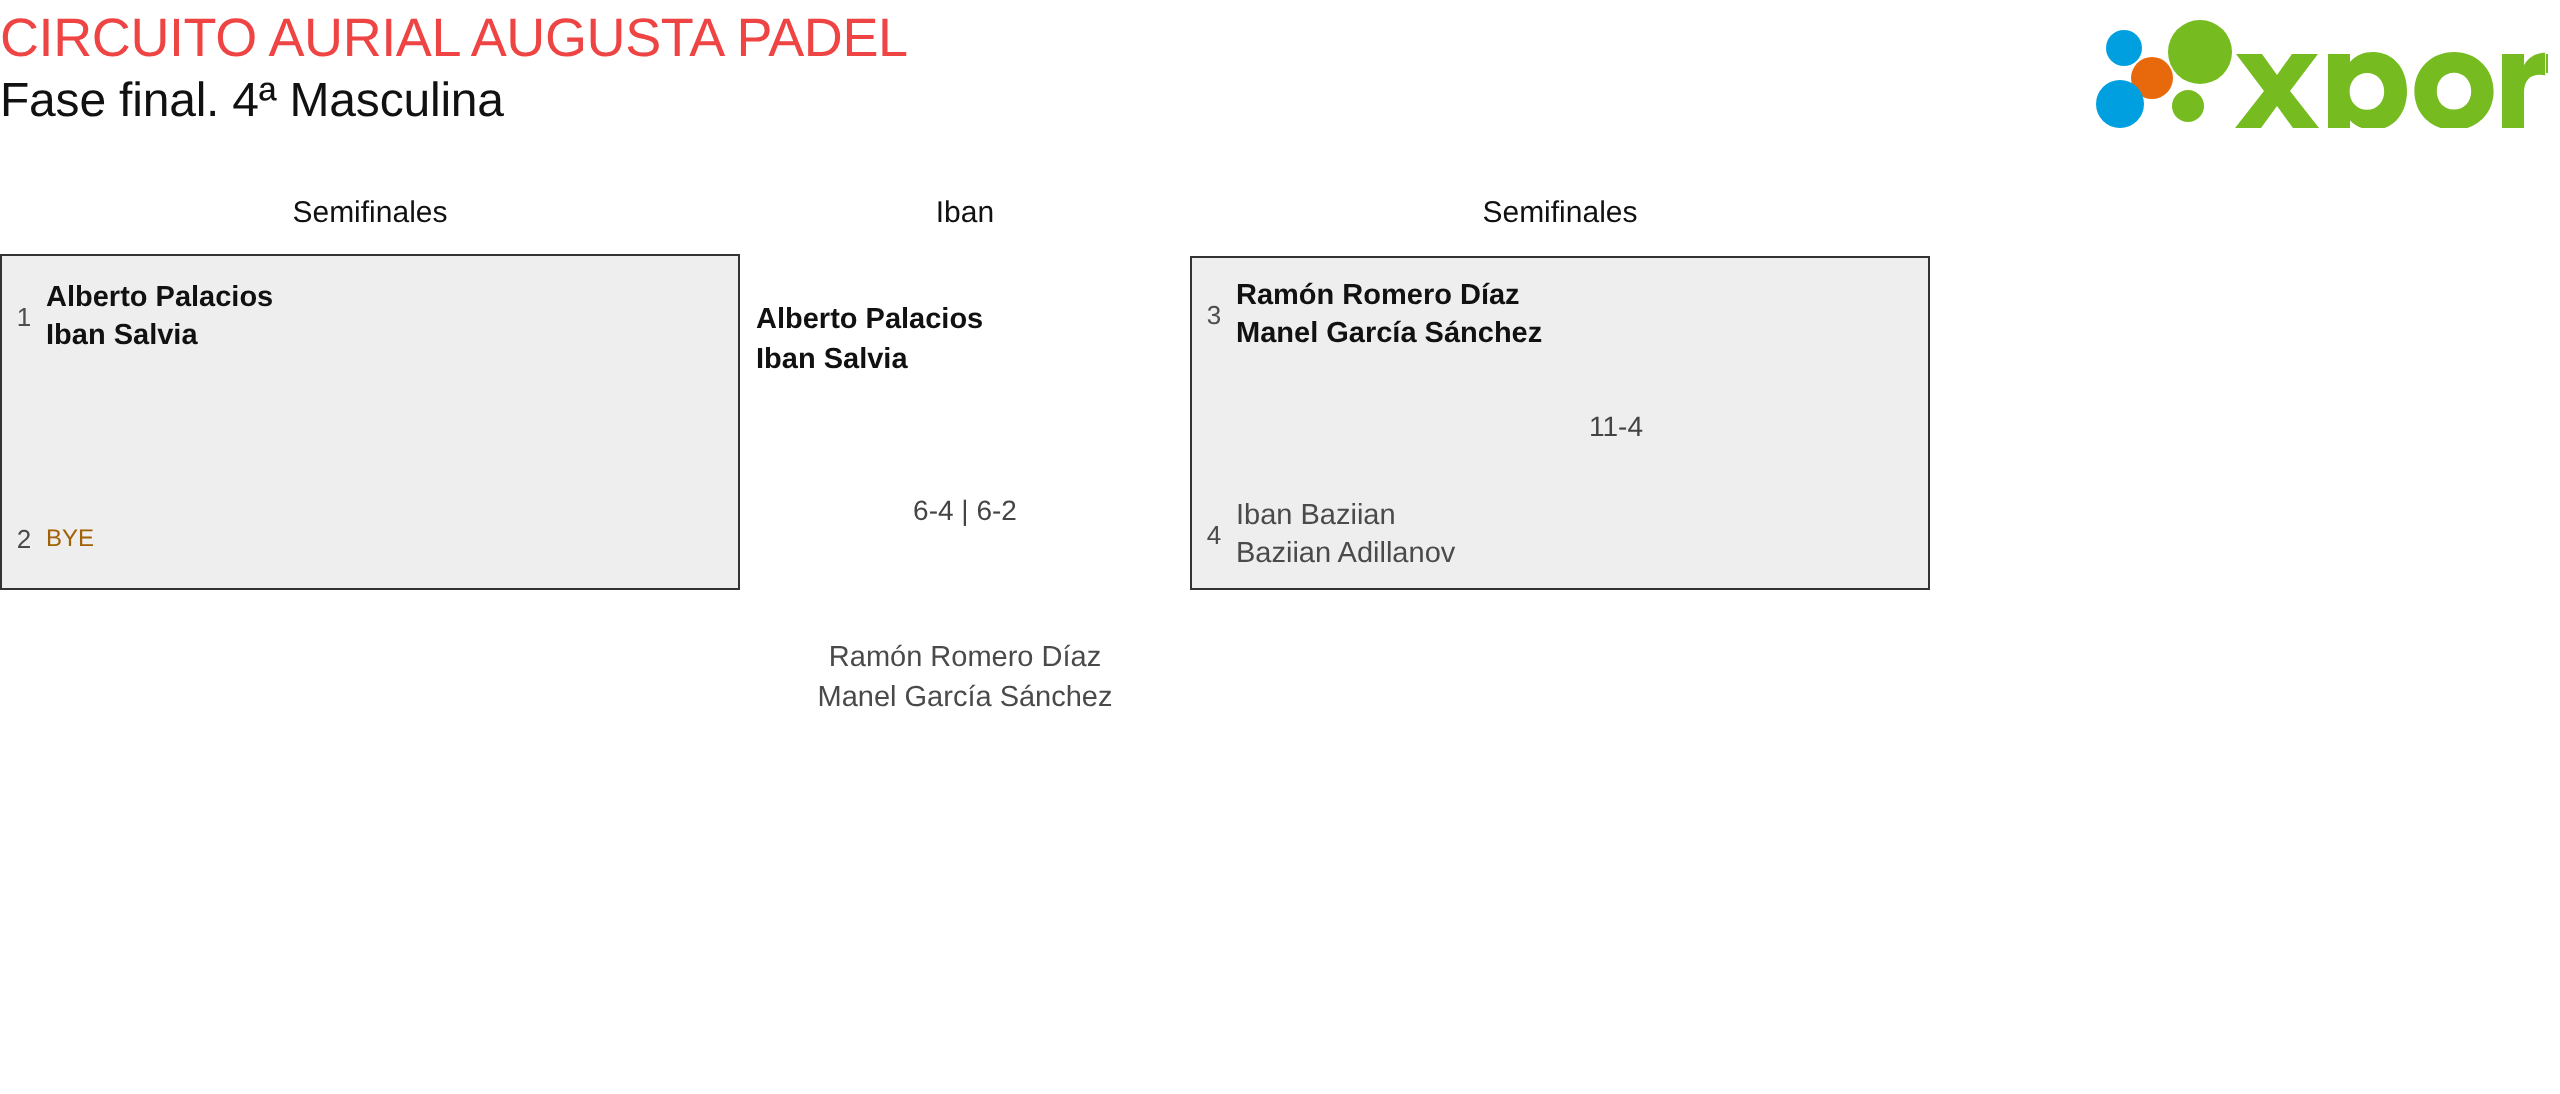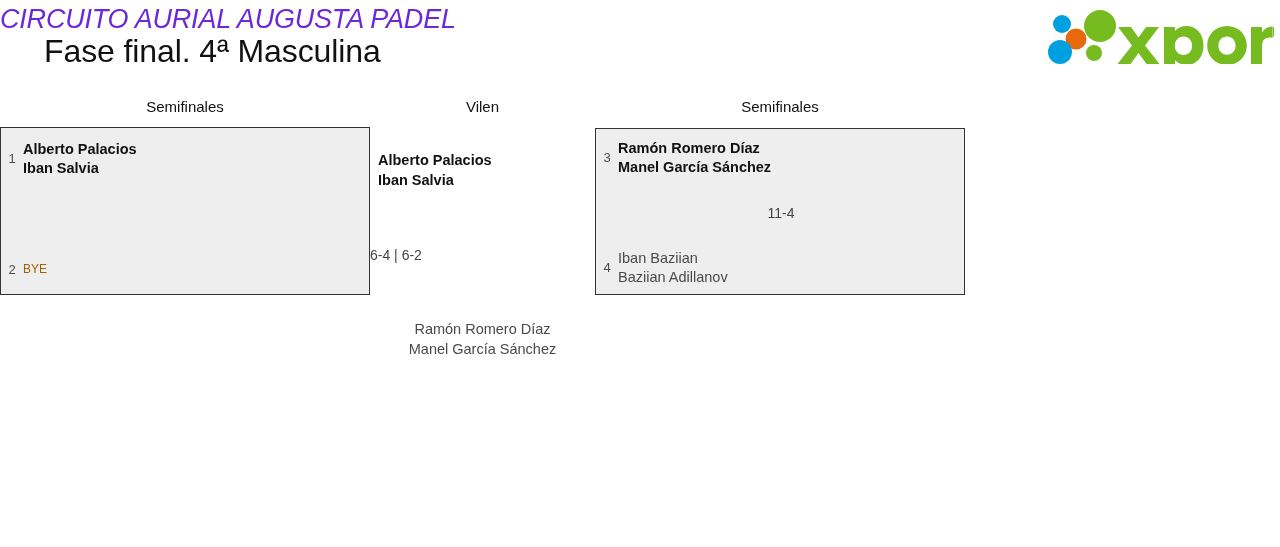--- a/index.html
+++ b/index.html
@@ -29,32 +29,30 @@
     position: absolute;
     left: 0;
     top: 3px;
     width: 900px;
   }
   .title-line-1 {
     font-size: 27px;
     line-height: 32px;
     font-weight: 400;
     letter-spacing: -0.2px;
-    color: #6d28d9;
-    white-space: nowrap;
-    font-style: italic;
+    color: #ef4444;
+    white-space: nowrap;
   }
   .title-line-2 {
-    font-size: 32px;
+    font-size: 24px;
     line-height: 32px;
     font-weight: 400;
     letter-spacing: -0.1px;
     color: #111111;
     white-space: nowrap;
-    margin-left: 44px;
   }
 
   
   #logo {
     position: absolute;
     right: 6px;
     top: 8px;
     width: 228px;
     height: 56px;
   }
@@ -125,21 +123,21 @@
   #right-team-bottom { left: 0px; top: 120px; }
 
   .box-score {
     position: absolute;
     font-size: 14px;
     line-height: 18px;
     color: #444444;
     text-align: center;
     white-space: nowrap;
   }
-  #right-score { left: 0px; top: 75px; width: 370px; }
+  #right-score { left: 0px; top: 75px; width: 370px; padding-left: 27px; }
 
   
   #final-col {
     position: absolute;
     left: 370px;
     top: 47px;
     width: 225px;
     height: 290px;
   }
   #final-winner {
@@ -154,21 +152,21 @@
     white-space: nowrap;
   }
   #final-score {
     position: absolute;
     left: 0px;
     top: 119px;
     width: 225px;
     font-size: 14px;
     line-height: 18px;
     color: #444444;
-    text-align: left;
+    text-align: center;
     white-space: nowrap;
   }
   #final-runnerup {
     position: absolute;
     left: 0px;
     top: 193px;
     width: 225px;
     font-size: 14.5px;
     line-height: 19.5px;
     font-weight: 400;
@@ -212,21 +210,21 @@
 
         <path d="M232 7 h11 v12 h7 v9.5 h-7 V42 c0 3 1 4.2 3.6 4.2 1.2 0 2.2-0.1 3.4-0.4 V56 c-2.4 0.6 -4.6 0.9 -7 0.9 -8 0-11 -3.6 -11 -12.2 V28.5 h-5 V19 h5 z"></path>
       </g>
     </svg>
   </div>
 </div>
 
 <div id="bracket">
 
   <div id="hdr-sf-left" class="round-header">Semifinales</div>
-  <div id="hdr-final" class="round-header">Vilen</div>
+  <div id="hdr-final" class="round-header">Iban</div>
   <div id="hdr-sf-right" class="round-header">Semifinales</div>
 
   <div id="box-left" class="match-box">
 
     <div id="left-team-top" class="team winner">
       <div class="seed">1</div>
       <div class="names">
         <div>Alberto Palacios</div>
         <div>Iban Salvia</div>
       </div>

